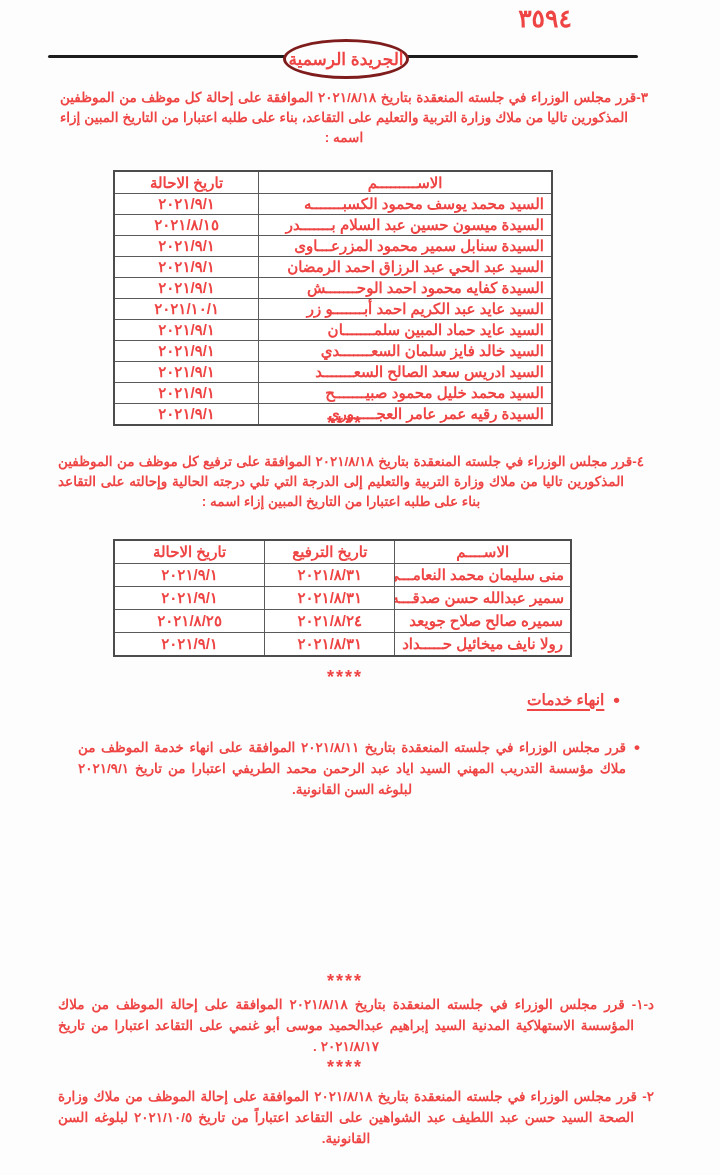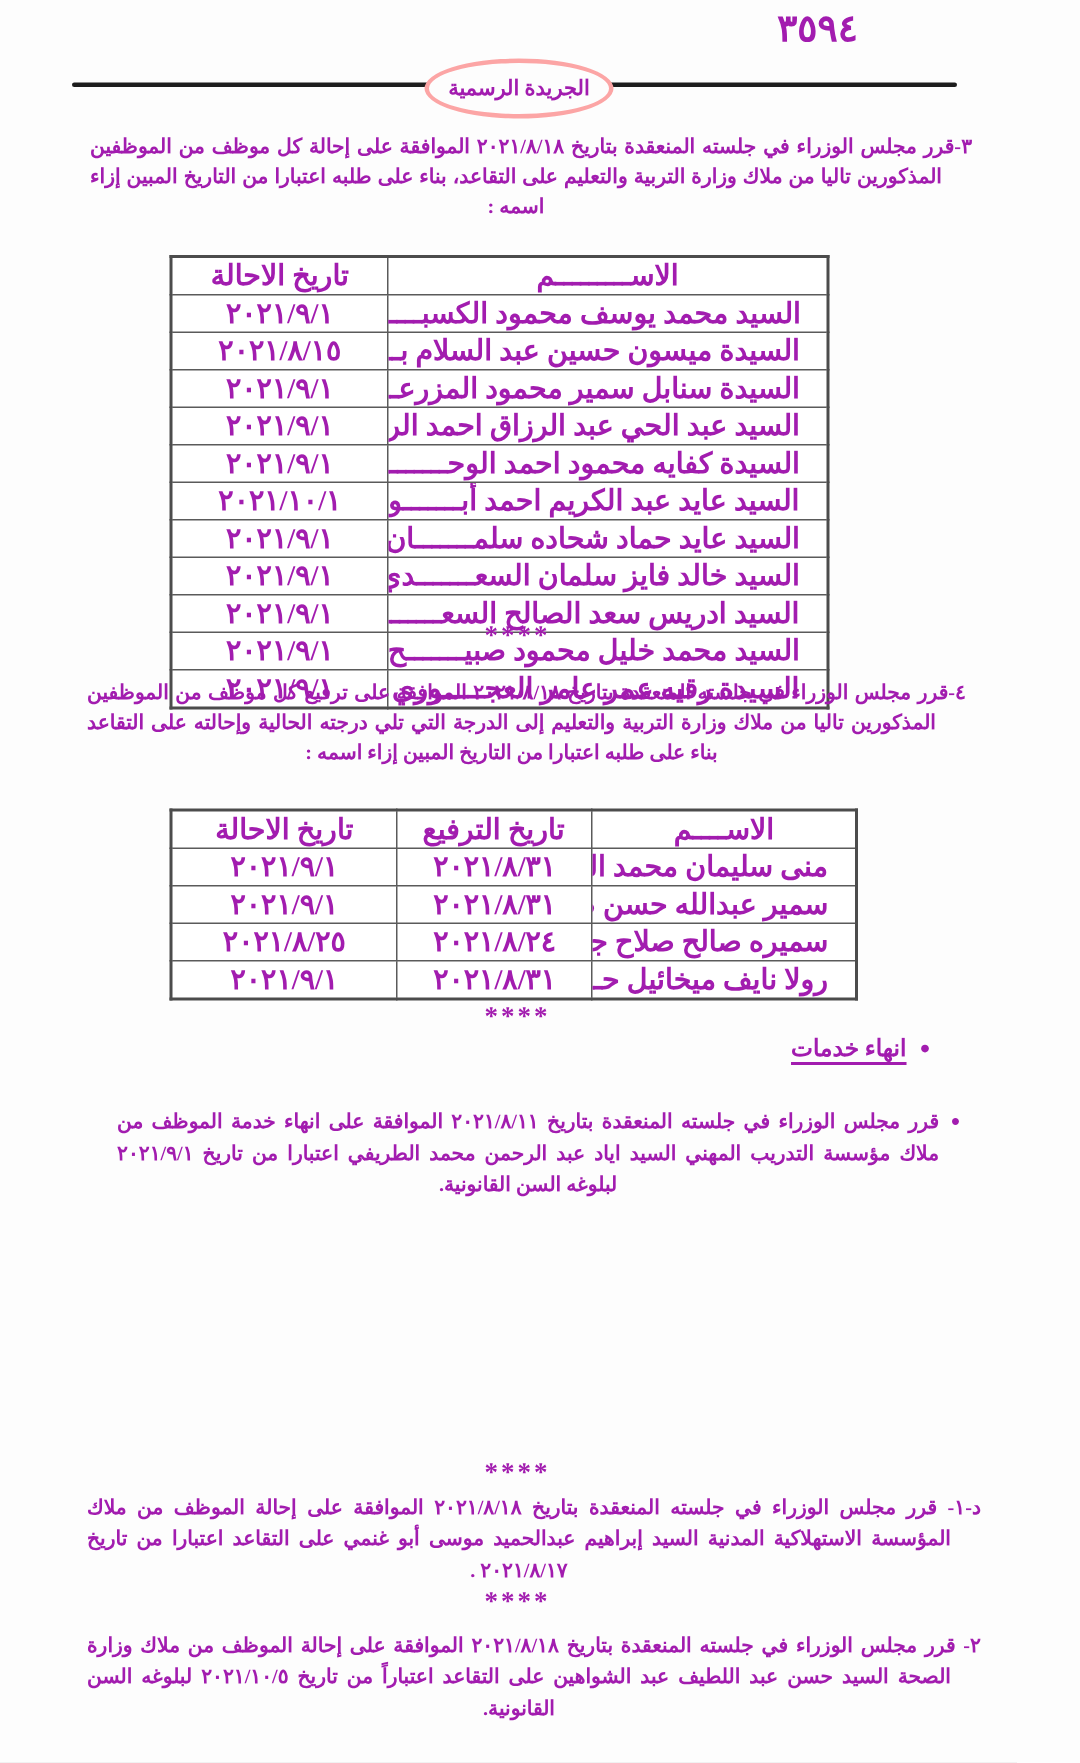--- a/index.html
+++ b/index.html
@@ -1,60 +1,60 @@
 <!DOCTYPE html>
 <html lang="ar" dir="rtl"><head>
 <meta charset="utf-8">
 <style>
   html,body{margin:0;padding:0;background:#e8e8e8;}
   .page{
     position:relative;
     width:720px;height:1175px;
     margin:0 auto;
     background:#fdfdfd;
-    font-family:Liberation Serif, serif;
+    font-family:Liberation Sans, sans-serif;
     font-weight:700;
-    color:#a21caf;
+    color:#ef4444;
     direction:rtl;
     overflow:hidden;
   }
   
   .page-number{
     position:absolute;top:4px;left:500px;width:90px;
     text-align:center;font-size:25px;letter-spacing:1px;
   }
   
   .header-rule{
     position:absolute;top:55px;left:48px;width:590px;height:3px;
     background:#1d1d1d;border-radius:2px;
   }
   .gazette-ellipse{
     position:absolute;top:39px;left:283px;width:126px;height:40px;
-    box-sizing:border-box;border:3px solid #fca5a5;border-radius:50%;
+    box-sizing:border-box;border:3px solid #7f1d1d;border-radius:50%;
     background:#fdfdfd;display:flex;align-items:center;justify-content:center;
-    font-size:14px;
+    font-size:17px;
   }
   
   .para{
     position:absolute;
     font-size:13.5px;line-height:20px;
     text-align:justify;text-align-last:center;
     padding-right:20px;text-indent:-20px;
   }
   .para-3{top:88px;right:72px;width:568px;}
   .para-4{top:452px;right:76px;width:566px;}
   .para-d1{top:994px;right:66px;width:576px;line-height:21px;}
   .para-2{top:1086px;right:66px;width:576px;line-height:21px;margin-left:48px;}
   
   table{border-collapse:collapse;table-layout:fixed;}
   .gov-table{position:absolute;border:2px solid #4c4c4c;background:#fff;}
   .gov-table th,.gov-table td{
     border:1px solid #5a5a5a;
-    font-size:19px;font-weight:700;
-    padding:0 18px;height:20px;
+    font-size:15px;font-weight:700;
+    padding:0 7px;height:20px;
     overflow:hidden;white-space:nowrap;
   }
   .table-1{top:170px;left:113px;width:440px;}
   .table-1 th{height:21px;}
   .table-2{top:539px;left:113px;width:459px;}
   .table-2 th,.table-2 td{height:22px;}
   .col-name{text-align:right;}
   th.col-name{text-align:center;}
   .col-date{text-align:center;}
   
@@ -130,21 +130,21 @@
         </tr>
       <tr>
           <td class="col-name">السيدة كفايه محمود احمد الوحـــــــش</td>
           <td class="col-date">٢٠٢١/٩/١</td>
         </tr>
       <tr>
           <td class="col-name">السيد عايد عبد الكريم احمد أبـــــــو زر</td>
           <td class="col-date">٢٠٢١/١٠/١</td>
         </tr>
       <tr>
-          <td class="col-name">السيد عايد حماد شحاده سلمـــــــان</td>
+          <td class="col-name">السيد عايد حماد المبين سلمـــــــان</td>
           <td class="col-date">٢٠٢١/٩/١</td>
         </tr>
       <tr>
           <td class="col-name">السيد خالد فايز سلمان السعـــــــدي</td>
           <td class="col-date">٢٠٢١/٩/١</td>
         </tr>
       <tr>
           <td class="col-name">السيد ادريس سعد الصالح السعـــــــد</td>
           <td class="col-date">٢٠٢١/٩/١</td>
         </tr>

